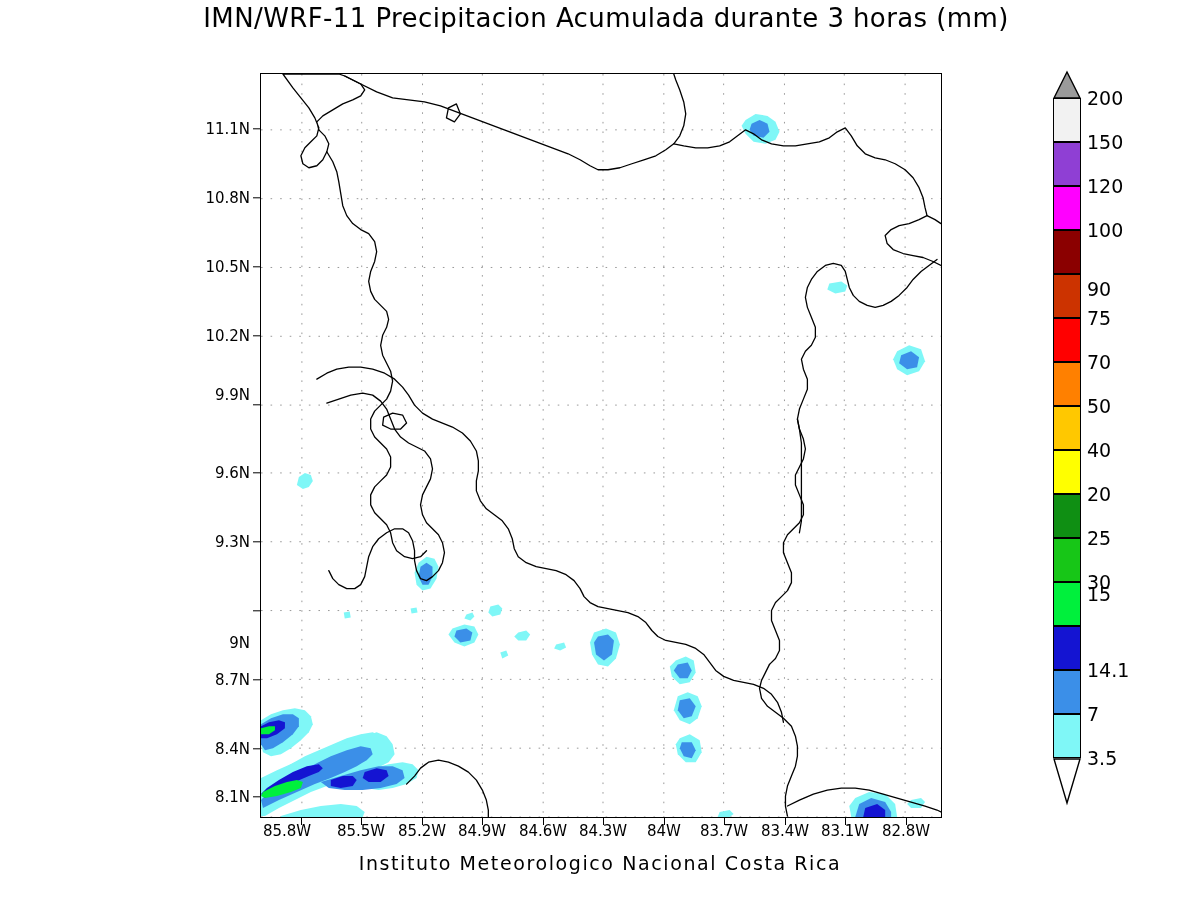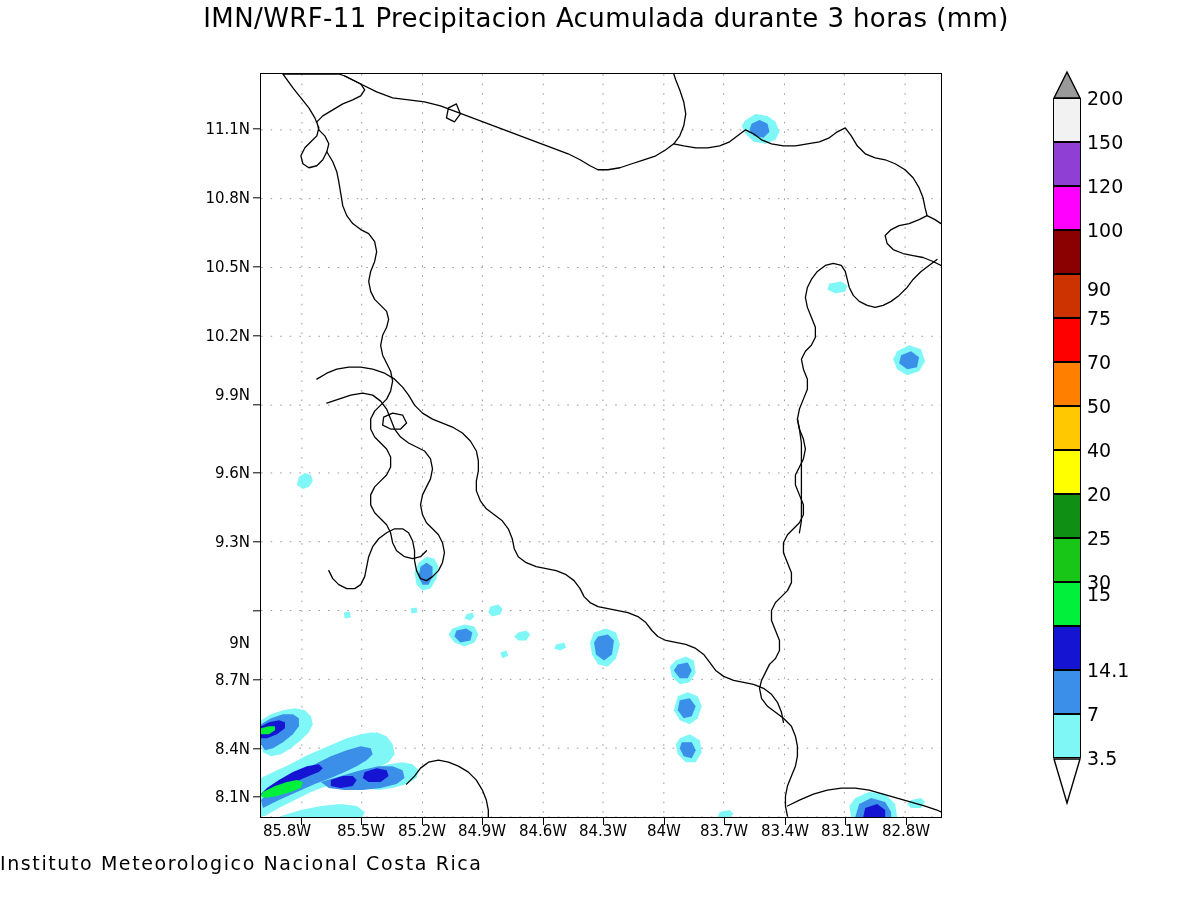--- a/index.html
+++ b/index.html
@@ -4,21 +4,21 @@
 <style>
   html,body{margin:0;padding:0;background:#ffffff;}
   body{width:1200px;height:900px;overflow:hidden;
        font-family:"DejaVu Sans","Liberation Sans",sans-serif;color:#000;}
   #root{position:relative;width:1200px;height:900px;}
 
   .title-block{position:absolute;left:0;top:4px;width:1200px;text-align:center;}
   .title-line1{font-size:26px;letter-spacing:0.4px;line-height:28px;white-space:pre;padding-left:12px;}
   .title-line2{font-size:25px;letter-spacing:0.4px;line-height:28px;white-space:pre;}
 
-  .footer{position:absolute;left:0;top:852px;width:1200px;
+  .footer{position:absolute;left:0;top:852px;width:1200px;text-align:center;
           font-size:19px;letter-spacing:1.6px;white-space:pre;}
 
   
   #plot{position:absolute;left:260px;top:73px;width:682px;height:745px;
         border:1.6px solid #000;box-sizing:border-box;background:#fff;overflow:hidden;}
   #mapsvg{position:absolute;left:0;top:0;width:100%;height:100%;display:block;}
 
   
   .ylab{position:absolute;font-size:15px;text-align:right;width:62px;
         transform:translateY(-50%);white-space:nowrap;}

